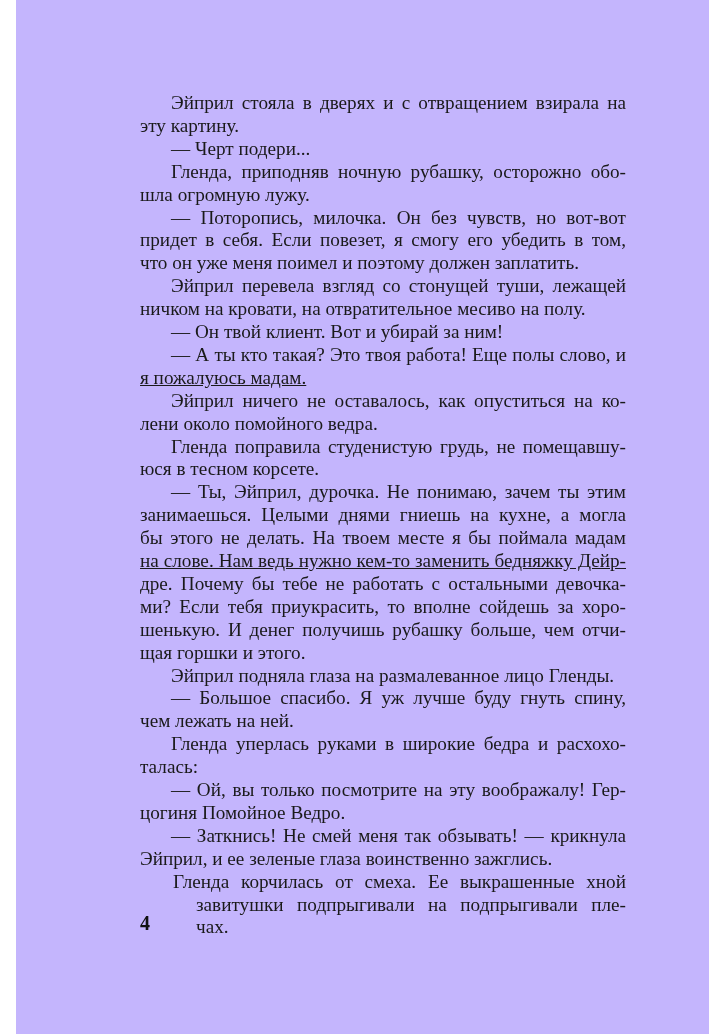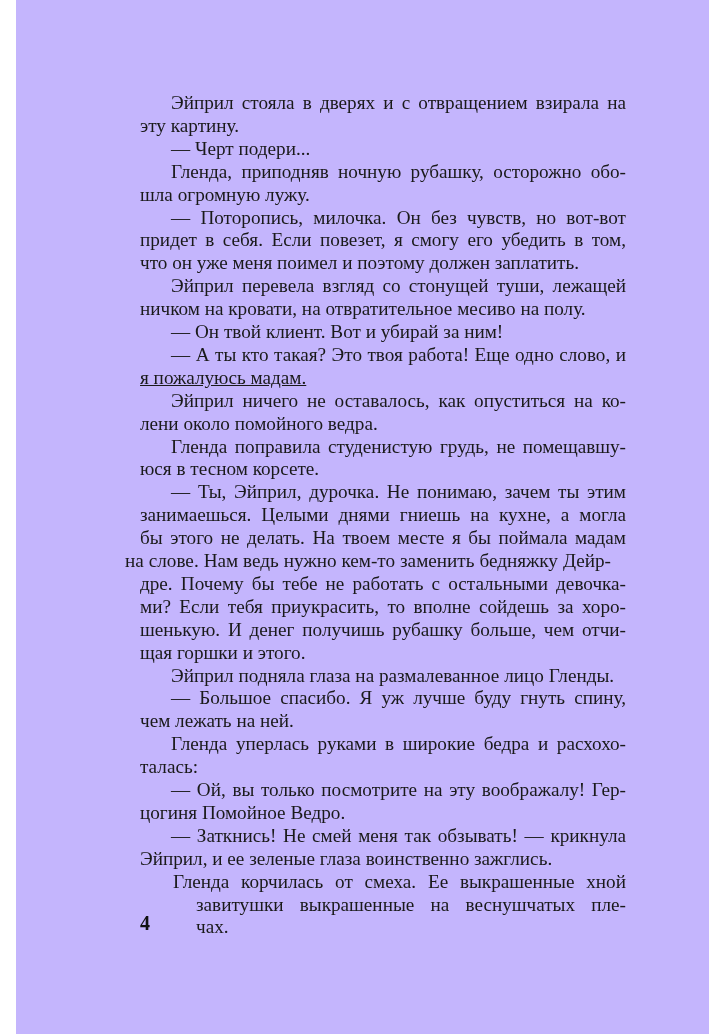--- a/index.html
+++ b/index.html
@@ -58,41 +58,41 @@
       <div class="line last" style="left: 124px; width: 486px; top: 113.9px;">эту картину.</div>
       <div class="line last" style="left: 155px; width: 455px; top: 136.8px;">— Черт подери...</div>
       <div class="line" style="left: 155px; width: 455px; top: 159.7px; white-space: normal;">Гленда, приподняв ночную рубашку, осторожно обо-</div>
       <div class="line last" style="left: 124px; width: 486px; top: 182.6px;">шла огромную лужу.</div>
       <div class="line" style="left: 155px; width: 455px; top: 205.5px; white-space: normal;">— Поторопись, милочка. Он без чувств, но вот-вот</div>
       <div class="line" style="left: 124px; width: 486px; top: 228.4px; white-space: normal;">придет в себя. Если повезет, я смогу его убедить в том,</div>
       <div class="line last" style="left: 124px; width: 486px; top: 251.3px;">что он уже меня поимел и поэтому должен заплатить.</div>
       <div class="line" style="left: 155px; width: 455px; top: 274.2px; white-space: normal;">Эйприл перевела взгляд со стонущей туши, лежащей</div>
       <div class="line last" style="left: 124px; width: 486px; top: 297.1px;">ничком на кровати, на отвратительное месиво на полу.</div>
       <div class="line last" style="left: 155px; width: 455px; top: 320px;">— Он твой клиент. Вот и убирай за ним!</div>
-      <div class="line" style="left: 155px; width: 455px; top: 342.9px; white-space: normal;">— А ты кто такая? Это твоя работа! Еще одно слово, и</div>
+      <div class="line" style="left: 155px; width: 455px; top: 342.9px; white-space: normal;">— А ты кто такая? Это твоя работа! Еще полы слово, и</div>
       <div class="line last" style="left: 124px; width: 486px; top: 365.8px; text-decoration: underline;">я пожалуюсь мадам.</div>
       <div class="line" style="left: 155px; width: 455px; top: 388.7px; white-space: normal;">Эйприл ничего не оставалось, как опуститься на ко-</div>
       <div class="line last" style="left: 124px; width: 486px; top: 411.6px;">лени около помойного ведра.</div>
       <div class="line" style="left: 155px; width: 455px; top: 434.5px; white-space: normal;">Гленда поправила студенистую грудь, не помещавшу-</div>
       <div class="line last" style="left: 124px; width: 486px; top: 457.4px;">юся в тесном корсете.</div>
       <div class="line" style="left: 155px; width: 455px; top: 480.3px; white-space: normal;">— Ты, Эйприл, дурочка. Не понимаю, зачем ты этим</div>
       <div class="line" style="left: 124px; width: 486px; top: 503.2px; white-space: normal;">занимаешься. Целыми днями гниешь на кухне, а могла</div>
       <div class="line" style="left: 124px; width: 486px; top: 526.1px; white-space: normal;">бы этого не делать. На твоем месте я бы поймала мадам</div>
-      <div class="line" style="left: 109px; width: 486px; top: 549px; white-space: normal;">на слове. Нам ведь нужно кем-то заменить бедняжку Дейр-</div>
+      <div class="line" style="left: 124px; width: 486px; top: 549px; white-space: normal; text-decoration: underline;">на слове. Нам ведь нужно кем-то заменить бедняжку Дейр-</div>
       <div class="line" style="left: 124px; width: 486px; top: 571.9px; white-space: normal;">дре. Почему бы тебе не работать с остальными девочка-</div>
       <div class="line" style="left: 124px; width: 486px; top: 594.8px; white-space: normal;">ми? Если тебя приукрасить, то вполне сойдешь за хоро-</div>
       <div class="line" style="left: 124px; width: 486px; top: 617.7px; white-space: normal;">шенькую. И денег получишь рубашку больше, чем отчи-</div>
       <div class="line last" style="left: 124px; width: 486px; top: 640.6px;">щая горшки и этого.</div>
       <div class="line last" style="left: 155px; width: 455px; top: 663.5px;">Эйприл подняла глаза на размалеванное лицо Гленды.</div>
       <div class="line" style="left: 155px; width: 455px; top: 686.4px; white-space: normal;">— Большое спасибо. Я уж лучше буду гнуть спину,</div>
       <div class="line last" style="left: 124px; width: 486px; top: 709.3px;">чем лежать на ней.</div>
       <div class="line" style="left: 155px; width: 455px; top: 732.2px; white-space: normal;">Гленда уперлась руками в широкие бедра и расхохо-</div>
       <div class="line last" style="left: 124px; width: 486px; top: 755.1px;">талась:</div>
       <div class="line" style="left: 155px; width: 455px; top: 778px; white-space: normal;">— Ой, вы только посмотрите на эту воображалу! Гер-</div>
       <div class="line last" style="left: 124px; width: 486px; top: 800.9px;">цогиня Помойное Ведро.</div>
       <div class="line" style="left: 155px; width: 455px; top: 823.8px; white-space: normal;">— Заткнись! Не смей меня так обзывать! — крикнула</div>
       <div class="line last" style="left: 124px; width: 486px; top: 846.7px;">Эйприл, и ее зеленые глаза воинственно зажглись.</div>
       <div class="line" style="left: 157px; width: 453px; top: 869.6px; white-space: normal;">Гленда корчилась от смеха. Ее выкрашенные хной</div>
-      <div class="line" style="left: 180px; width: 430px; top: 892.5px; white-space: normal;">завитушки выкрашенные на веснушчатых пле-</div>
+      <div class="line" style="left: 180px; width: 430px; top: 892.5px; white-space: normal;">завитушки подпрыгивали на подпрыгивали пле-</div>
       <div class="line last" style="left: 180px; width: 430px; top: 915.4px;">чах.</div>
     </div>
   <div class="page-number">4</div>
 </div>
 
 </body></html>

